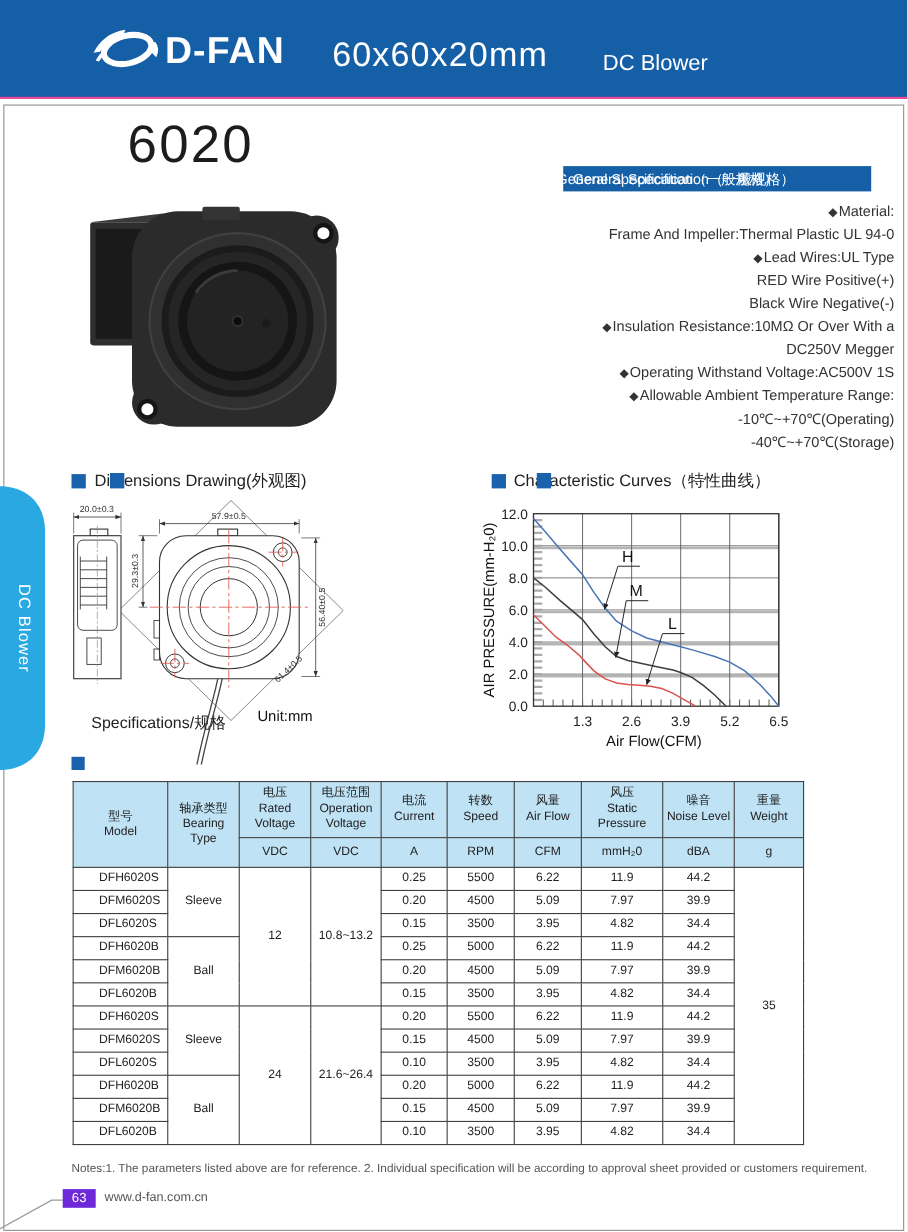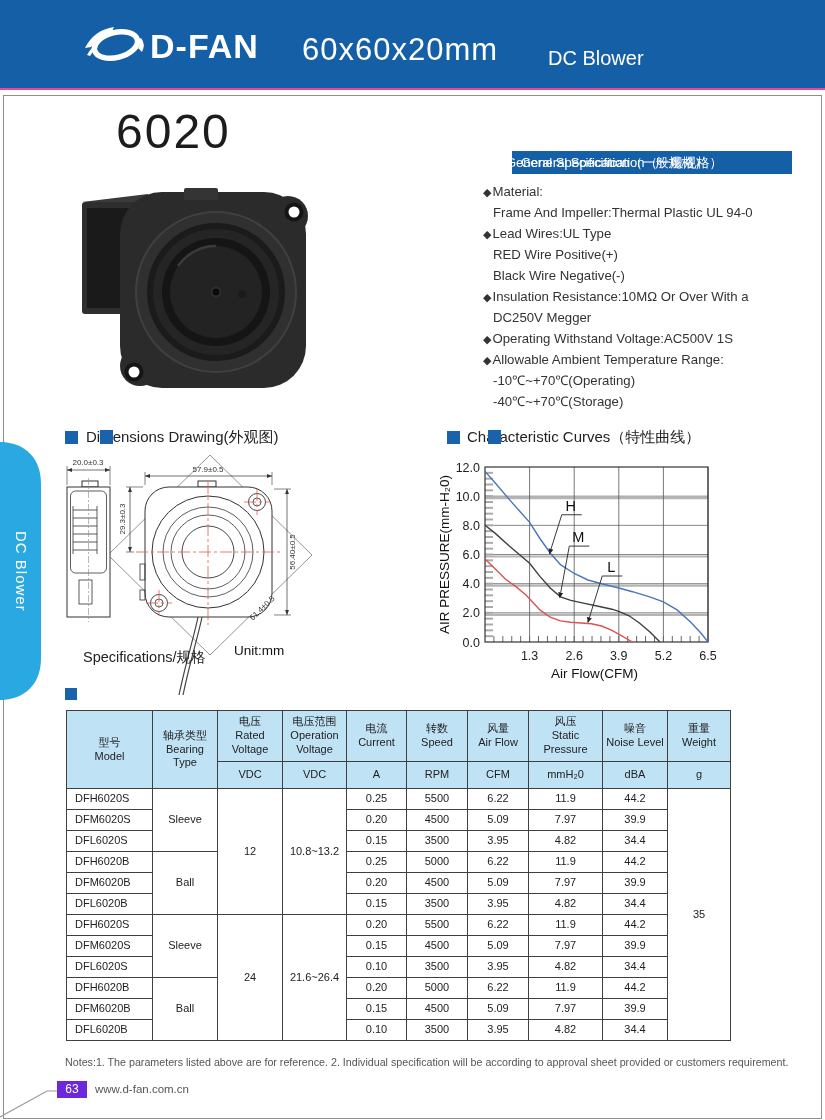--- a/index.html
+++ b/index.html
@@ -22,21 +22,21 @@
       writing-mode:vertical-rl;text-align:center;line-height:42px;}
 
   #model-title{left:116px;top:104px;font-size:48px;color:#1c1c1c;letter-spacing:2px;}
 
   
   #gen-title-box{left:483px;top:151px;width:280px;height:23px;background:#155fa6;overflow:hidden;margin-left:29px;}
   .gen-title-copy{position:absolute;top:3px;color:#fff;font-size:13px;white-space:nowrap;}
   #gen-copy-1{left:-6px;}
   #gen-copy-2{left:9px;}
   #gen-list{left:483px;top:181px;width:330px;font-size:13.2px;color:#333;}
-  .gen-line{height:21px;line-height:21px;white-space:nowrap;}
+  .gen-line{height:21px;line-height:21px;white-space:nowrap;text-align:right;}
   .gen-line.cont{padding-left:10px;}
   .diamond{margin-right:1px;font-size:11px;}
 
   
   .section-bullet{width:13px;height:13px;background:#1b62ac;}
   .section-title{font-size:15px;color:#222;white-space:nowrap;}
   .artifact-square{width:13px;height:14px;background:#1b62ac;z-index:5;}
 
   
   .tick{font-size:12.5px;fill:#222;font-family:"Liberation Sans",sans-serif;}
@@ -46,21 +46,21 @@
   
   .dim-text{font-size:8px;fill:#333;font-family:"Liberation Sans",sans-serif;}
   .unit-text{font-size:13.5px;fill:#111;font-family:"Liberation Sans",sans-serif;}
 
   
   #spec-table{left:66px;top:710px;width:664px;border-collapse:collapse;table-layout:fixed;}
   #spec-table td{border:1px solid #3f3f3f;font-size:11px;color:#222;text-align:center;padding:0;line-height:1.25;}
   #spec-table td.hdr{background:#bfe2f4;height:50px;}
   #spec-table td.unit{background:#bfe2f4;height:26px;}
   #spec-table td.body{height:20px;}
-  #spec-table td.model{text-align:left;padding-left:8px;}
+  #spec-table td.model{text-align:left;padding-left:23px;}
   .zh{display:block;}
 
   #notes{left:65px;top:1056px;font-size:10.7px;color:#555;white-space:nowrap;}
   #page-number-badge{left:57px;top:1081px;width:30px;height:17px;background:#6d28d9;color:#fff;
       font-size:12px;text-align:center;line-height:17px;}
   #website{left:95px;top:1083px;font-size:11.5px;color:#555;}
 </style>
 </head>
 <body>
 

